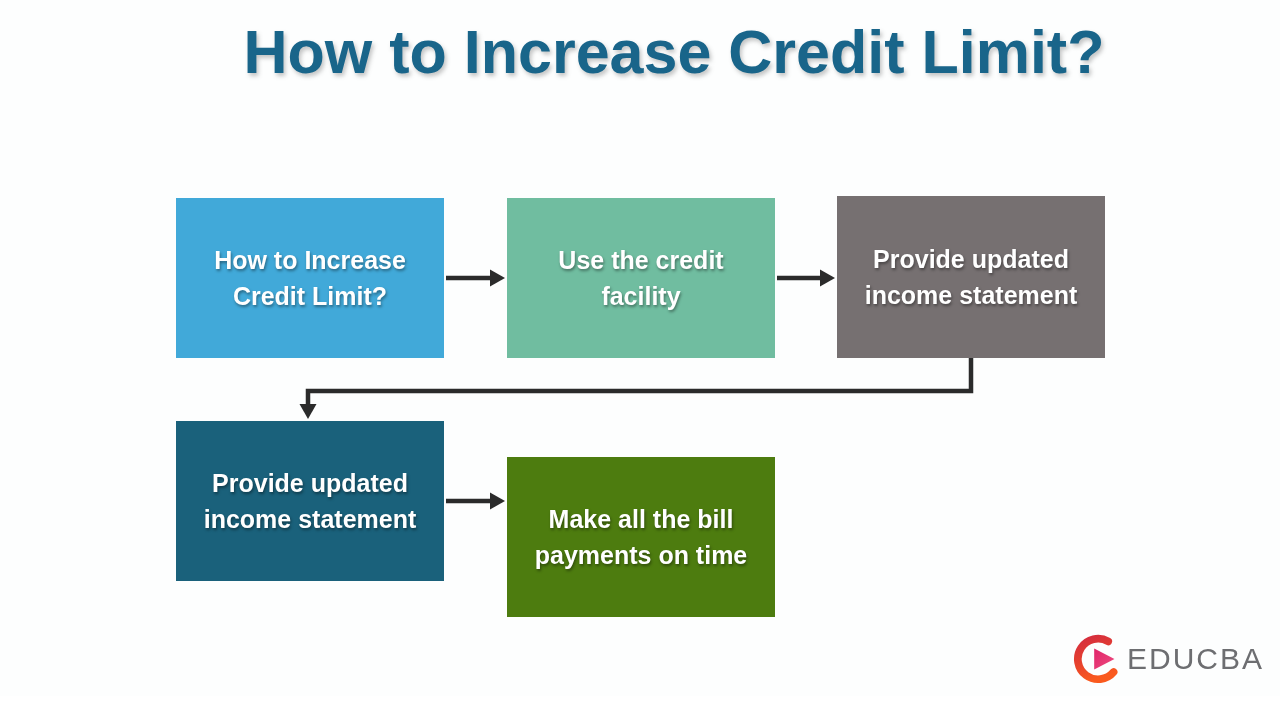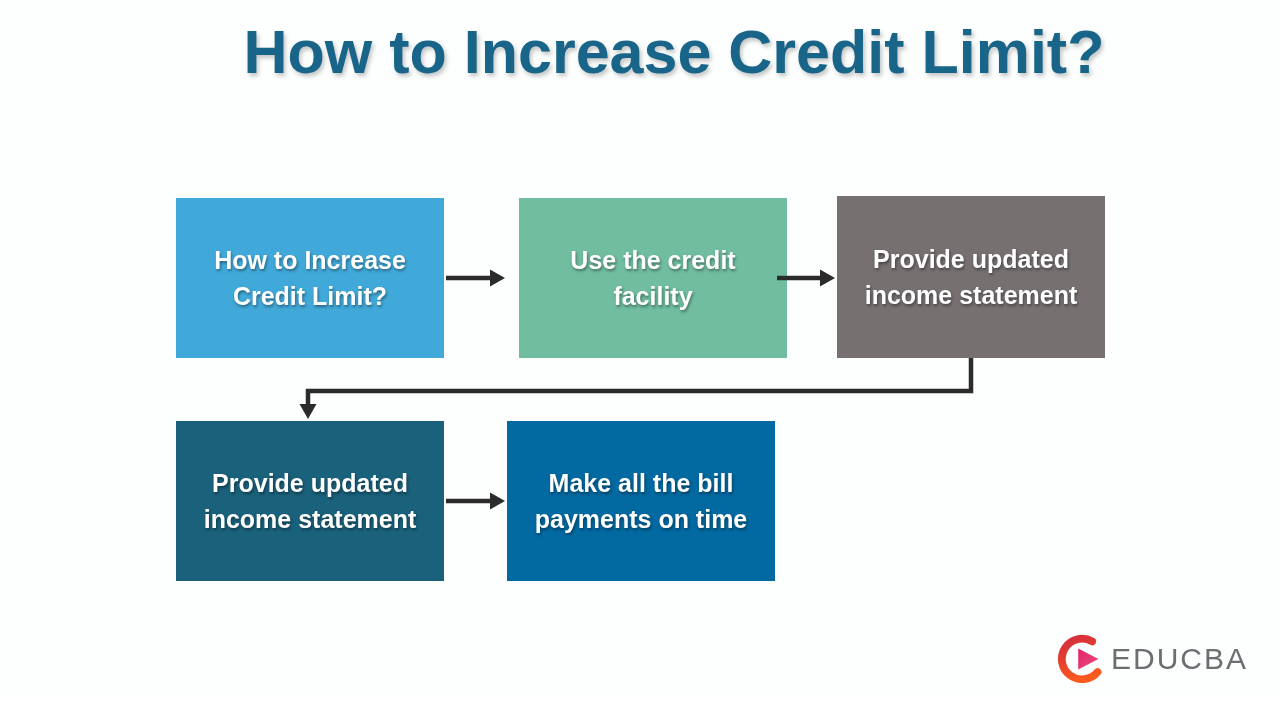--- a/index.html
+++ b/index.html
@@ -40,36 +40,36 @@
     color: #FFFFFF;
     font-weight: bold;
     font-size: 25px;
     line-height: 36px;
     padding: 0 20px;
     box-sizing: border-box;
     text-shadow: 1px 2px 3px rgba(0,0,0,0.40);
   }
 
   .box-1 { left: 176px; top: 198px; background: #41A9D9; }
-  .box-2 { left: 519px; top: 198px; background: #70BDA0; }
+  .box-2 { left: 507px; top: 198px; background: #70BDA0; }
   .box-3 { left: 837px; top: 196px; height: 162px; background: #767071; }
   .box-4 { left: 176px; top: 421px; background: #1A617B; }
   .box-5 { left: 507px; top: 421px; background: #2F2C2D; }
 
   .connector-layer {
     position: absolute;
     left: 0; top: 0;
     width: 1280px;
     height: 720px;
     pointer-events: none;
   }
 
   .logo {
     position: absolute;
-    right: 32px;
+    right: 16px;
     bottom: 8px;
     display: flex;
     align-items: center;
     gap: 0;
   }
   .logo-text {
     font-size: 30px;
     letter-spacing: 2px;
     color: #6D6E71;
     font-weight: normal;
@@ -91,21 +91,21 @@
   </div>
 
   <div class="flow-box box-3" style="background-color: rgb(118, 112, 113);">
     <span>Provide updated income statement</span>
   </div>
 
   <div class="flow-box box-4" style="background-color: rgb(26, 97, 123);">
     <span>Provide updated income statement</span>
   </div>
 
-  <div class="flow-box box-5" style="background-color: #0369a1;">
+  <div class="flow-box box-5" style="background-color: #4d7c0f; margin-top: 36px;">
     <span>Make all the bill payments on time</span>
   </div>
 
   <svg class="connector-layer" viewBox="0 0 1280 720">
     <g stroke="#2B2B2B" stroke-width="4.5" fill="#2B2B2B">
 
       <g>
         <line x1="446" y1="278" x2="492" y2="278"></line>
         <polygon points="490,269.5 505,278 490,286.5" stroke="none"></polygon>
       </g>

